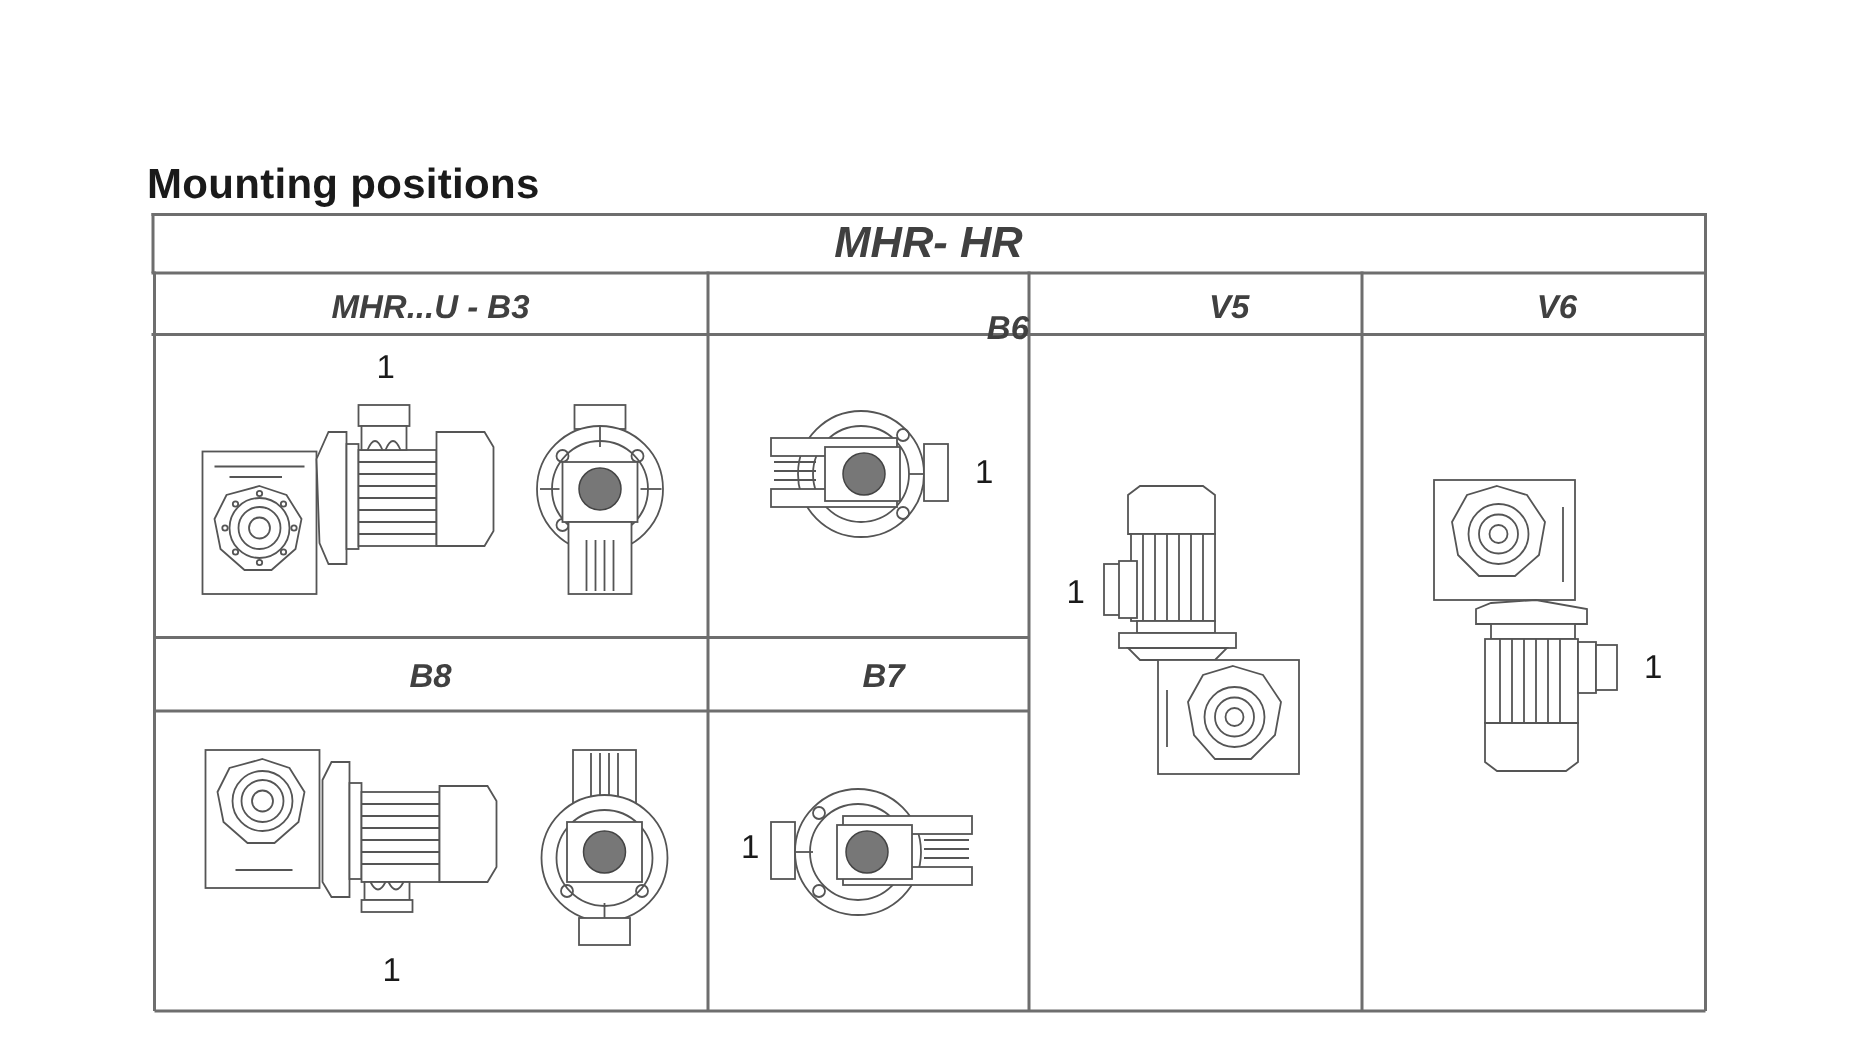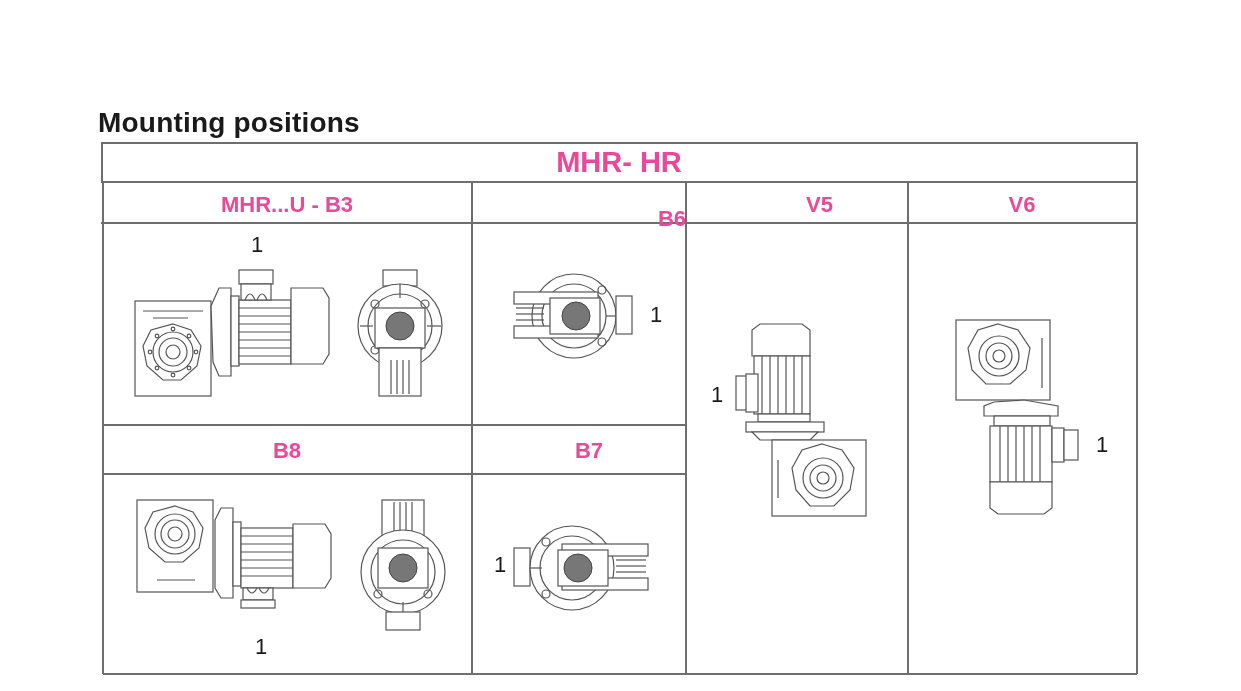--- a/index.html
+++ b/index.html
@@ -2,21 +2,21 @@
 <html><head>
 <meta charset="utf-8">
 <style>
   html, body { margin:0; padding:0; background:#ffffff; }
   body { width:1241px; height:691px; position:relative; overflow:hidden; font-family:"Liberation Sans", sans-serif; color:#111; }
   .page-title { position:absolute; left:98px; top:80px; font-size:28px; font-weight:bold; color:#1a1a1a; letter-spacing:0.2px;margin-top:27px; }
   .grid { position:absolute; left:0; top:0; width:1241px; height:691px; }
   .line { position:absolute; background:#6e6e6e; }
   .hl { height:1.5px; }
   .vl { width:1.5px; }
-  .hdr { position:absolute; font-weight:bold; text-align:center; color:#ec4899; }
+  .hdr { position:absolute; font-weight:bold; text-align:center; color:#404040;font-style:italic; }
   .main-hdr { font-size:29px; }
   .col-hdr { font-size:22px; }
   .cell { position:absolute; }
   .cell svg { position:absolute; overflow:visible; }
   .num { position:absolute; font-size:22px; color:#1a1a1a; }
   .d { fill:none; stroke:#555; stroke-width:1.2; }
   .df { fill:#fff; stroke:#555; stroke-width:1.2; }
   .mesh { fill:#777; stroke:#444; stroke-width:1; }
 </style>
 </head>
@@ -38,21 +38,21 @@
   <div class="line vl" style="left:1136px; top:142px; height:532px;"></div>
   <div class="line vl" style="left:471px; top:181px; height:493px;"></div>
   <div class="line vl" style="left:685px; top:181px; height:493px;"></div>
   <div class="line vl" style="left:907px; top:181px; height:493px;"></div>
 </div>
 
 <div class="hdr main-hdr" style="left:101px; top:146px; width:1036px;">MHR- HR</div>
 <div class="hdr col-hdr" style="left:102px; top:192px; width:370px;">MHR...U - B3</div>
 <div class="hdr col-hdr" style="left:472px; top:206px; width:214px;text-align:right;">B6</div>
 <div class="hdr col-hdr" style="left:686px; top:192px; width:267px;">V5</div>
-<div class="hdr col-hdr" style="left:908px; top:192px; width:228px;">V6</div>
+<div class="hdr col-hdr" style="left:908px; top:192px; width:228px;padding-left:16px;">V6</div>
 <div class="hdr col-hdr" style="left:102px; top:438px; width:370px;">B8</div>
 <div class="hdr col-hdr" style="left:472px; top:438px; width:234px;">B7</div>
 
 <div class="cell" style="left:0;top:0;">
   <span class="num" style="left:251px; top:232px;">1</span>
 
   <svg style="left:133px; top:266px;" width="200" height="140" viewBox="0 0 200 140">
 
     <rect class="df" x="2" y="35" width="76" height="95"></rect>
     <line class="d" x1="10" y1="45" x2="70" y2="45"></line>

